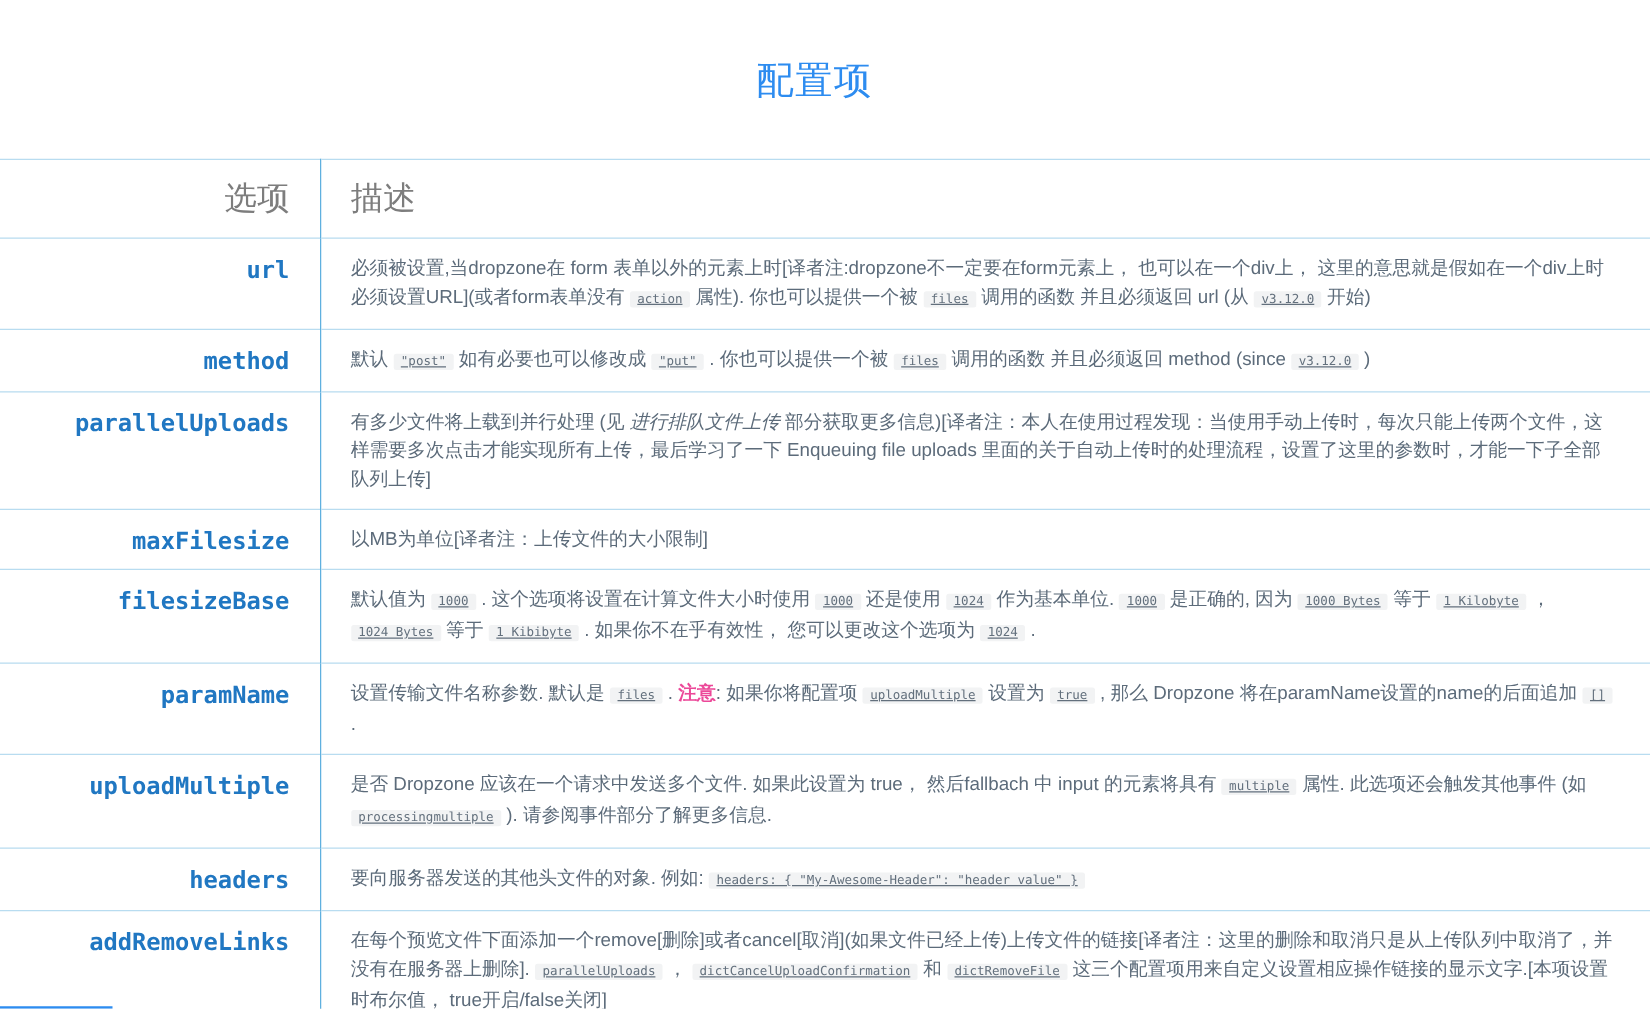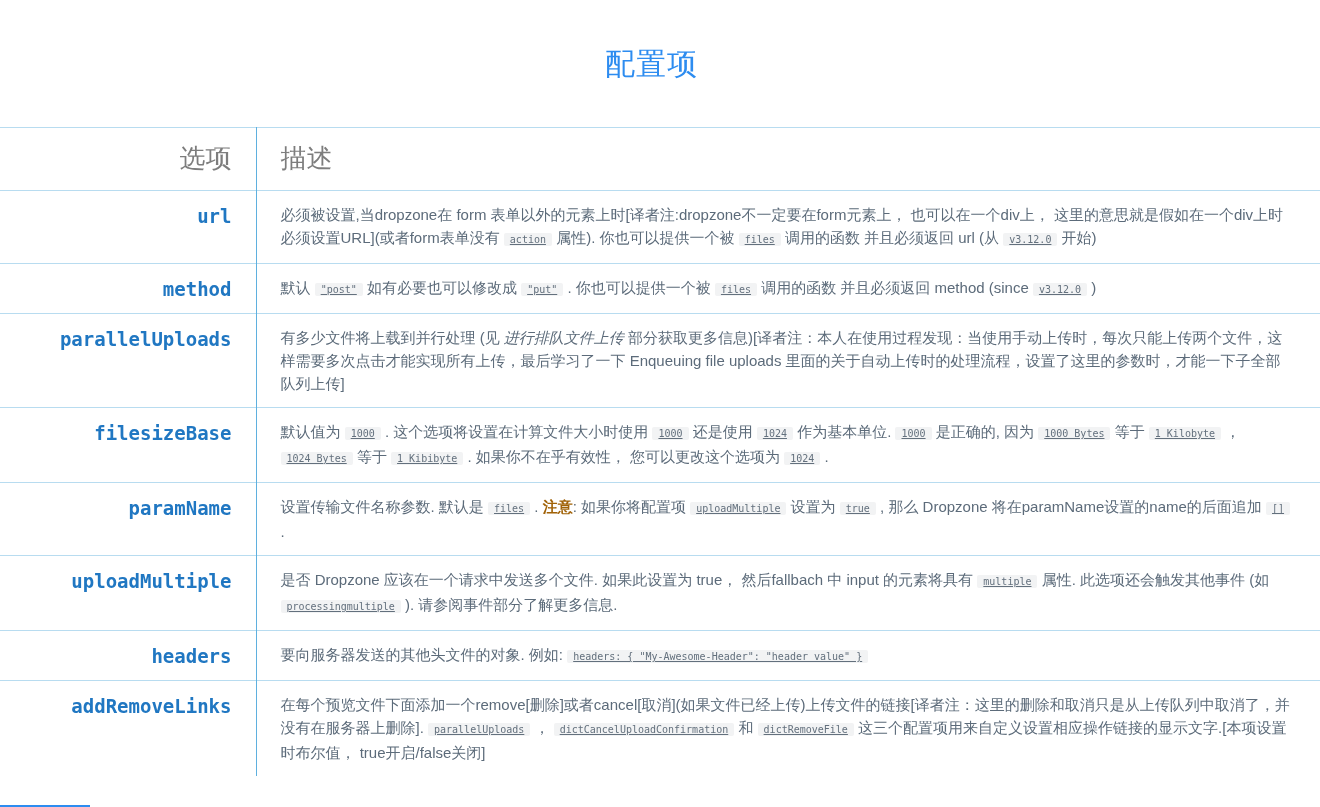--- a/index.html
+++ b/index.html
@@ -66,21 +66,21 @@
     font-family:"DejaVu Sans Mono","Liberation Mono",monospace;
     font-size:10px;
     background:var(--code-bg);
     color:var(--code-text);
     padding:1px 6px;
     border-radius:2px;
     white-space:nowrap;
     text-decoration:underline;
   }
   td.desc em{font-style:italic;}
-  td.desc strong{font-weight:bold;color:#a16207;}
+  td.desc strong{font-weight:bold;color:#ec4899;}
   .bottom-edge-line{
     position:absolute;left:0;bottom:0;
     width:90px;height:2px;
     background:var(--accent);
   }
 </style>
 </head>
 <body>
 
 <h1 class="page-title">配置项</h1>
@@ -103,20 +103,24 @@
       </tr>
       <tr>
         <td class="opt">method</td>
         <td class="desc">默认 <code>"post"</code> 如有必要也可以修改成 <code>"put"</code> . 你也可以提供一个被 <code>files</code> 调用的函数 并且必须返回 method (since <code>v3.12.0</code> )</td>
       </tr>
       <tr>
         <td class="opt">parallelUploads</td>
         <td class="desc">有多少文件将上载到并行处理 (见 <em>进行排队文件上传</em> 部分获取更多信息)[译者注：本人在使用过程发现：当使用手动上传时，每次只能上传两个文件，这样需要多次点击才能实现所有上传，最后学习了一下 Enqueuing file uploads 里面的关于自动上传时的处理流程，设置了这里的参数时，才能一下子全部队列上传]</td>
       </tr>
       <tr>
+        <td class="opt">maxFilesize</td>
+        <td class="desc">以MB为单位[译者注：上传文件的大小限制]</td>
+      </tr>
+      <tr>
         <td class="opt">filesizeBase</td>
         <td class="desc">默认值为 <code>1000</code> . 这个选项将设置在计算文件大小时使用 <code>1000</code> 还是使用 <code>1024</code> 作为基本单位. <code>1000</code> 是正确的, 因为 <code>1000 Bytes</code> 等于 <code>1 Kilobyte</code> ， <code>1024 Bytes</code> 等于 <code>1 Kibibyte</code> . 如果你不在乎有效性， 您可以更改这个选项为 <code>1024</code> .</td>
       </tr>
       <tr>
         <td class="opt">paramName</td>
         <td class="desc">设置传输文件名称参数. 默认是 <code>files</code> . <strong>注意</strong>: 如果你将配置项 <code>uploadMultiple</code> 设置为 <code>true</code> , 那么 Dropzone 将在paramName设置的name的后面追加 <code>[]</code> .</td>
       </tr>
       <tr>
         <td class="opt">uploadMultiple</td>
         <td class="desc">是否 Dropzone 应该在一个请求中发送多个文件. 如果此设置为 true， 然后fallbach 中 input 的元素将具有 <code>multiple</code> 属性. 此选项还会触发其他事件 (如 <code>processingmultiple</code> ). 请参阅事件部分了解更多信息.</td>

